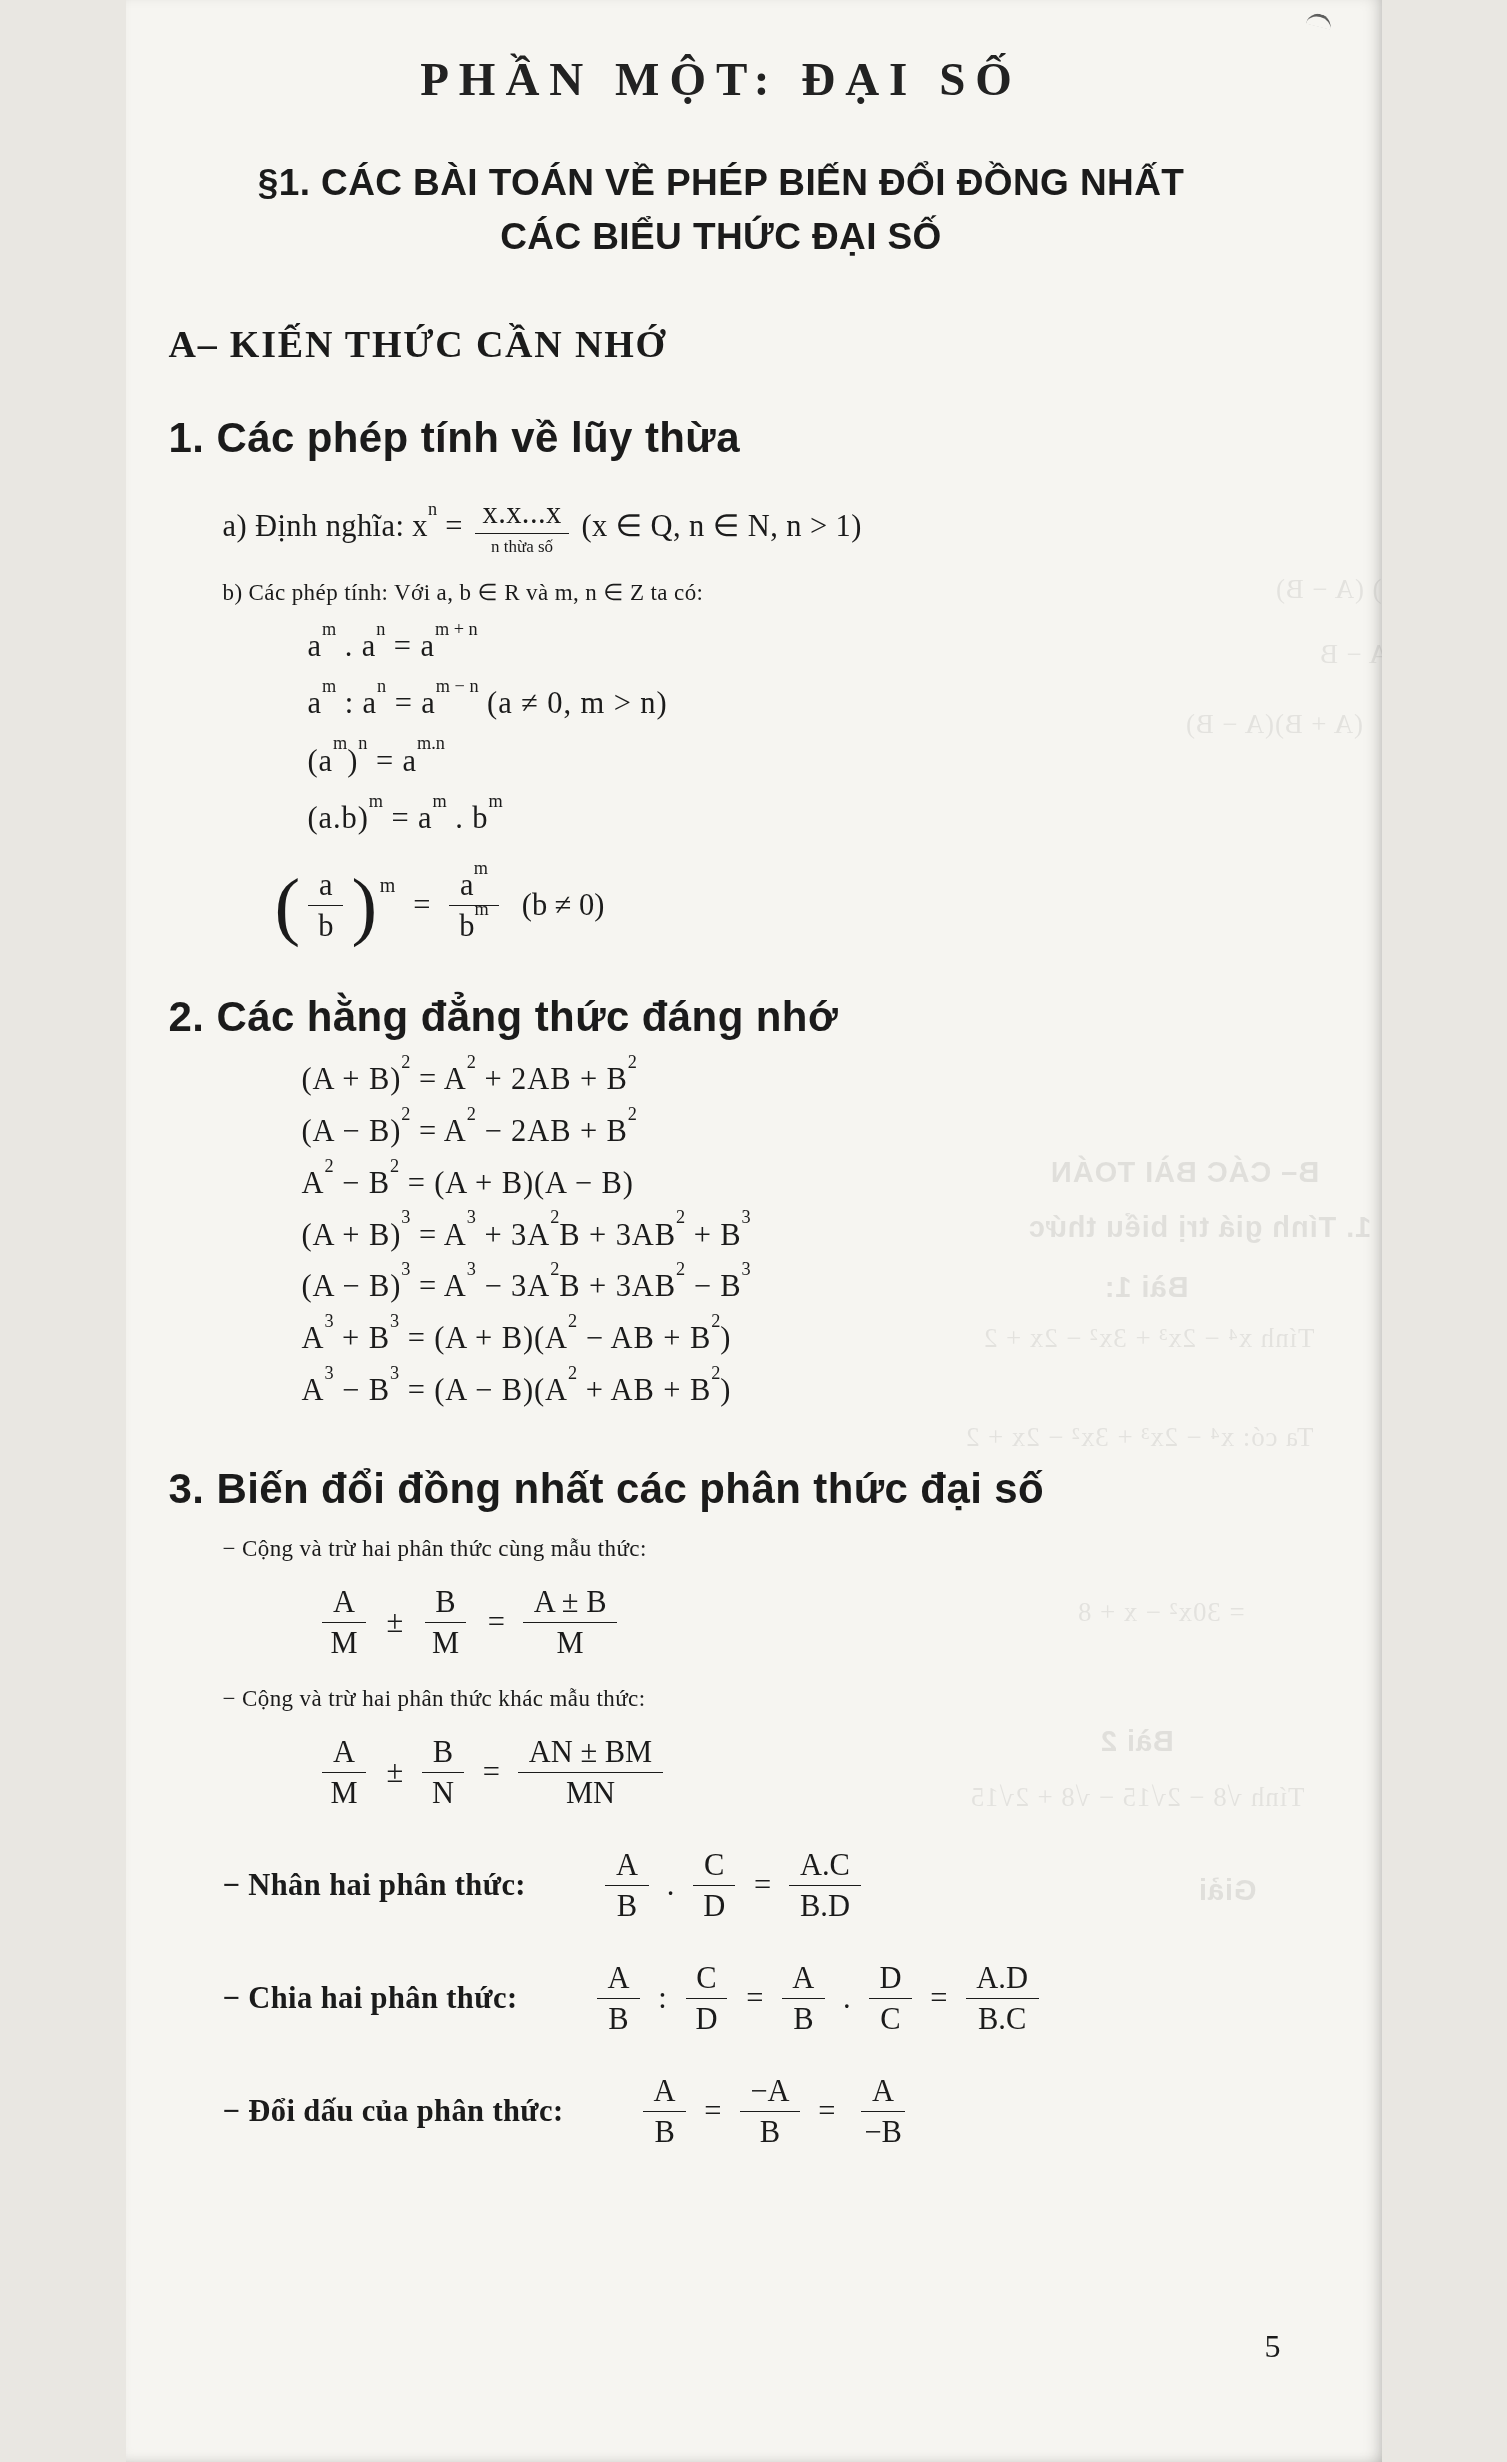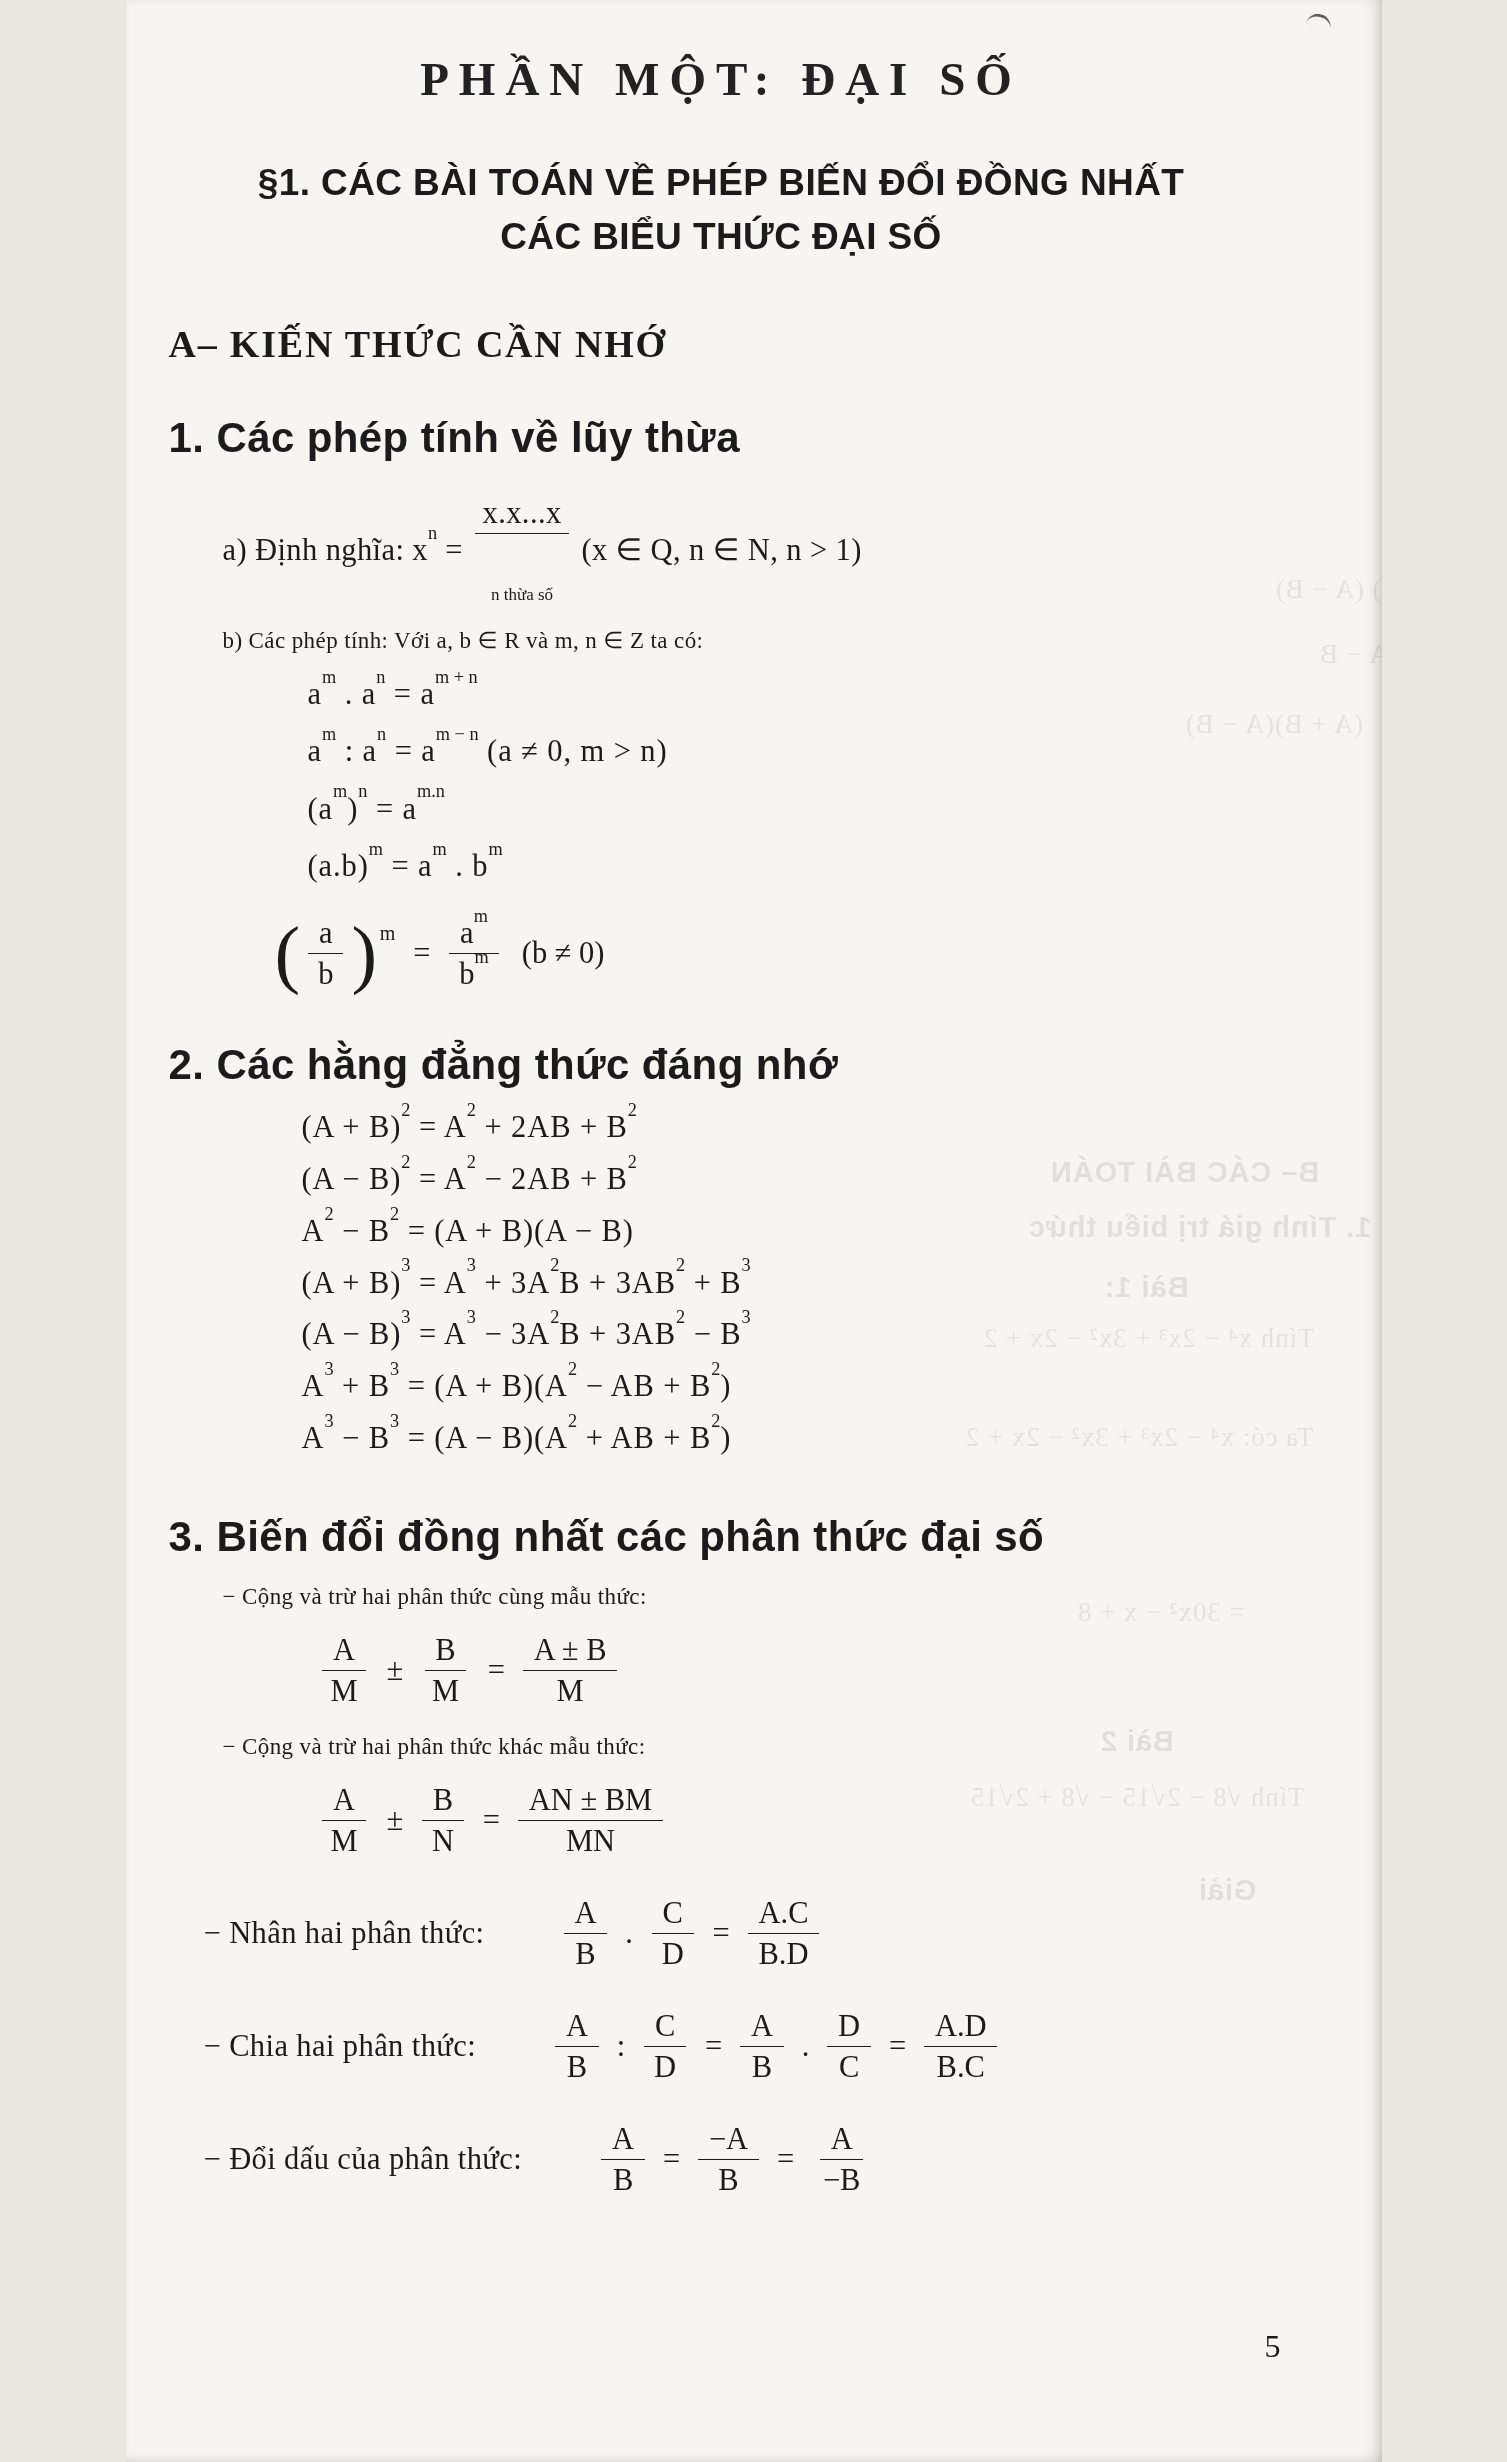--- a/index.html
+++ b/index.html
@@ -34,21 +34,21 @@
 
   .body-line{ font-size:23px; margin-top:23px; letter-spacing:0.4px; }
   .indent1{ margin-left:54px; }
 
   sup{ font-size:.6em; line-height:0; position:relative; top:-.55em; letter-spacing:0; }
 
   .def-row{
     display:flex; align-items:center; gap:12.6px;
     font-size:30.5px; margin:34px 0 5.4px 54px; letter-spacing:0.4px;
   }
-  .ub{ display:inline-flex; flex-direction:column; align-items:center; line-height:1.15;gap:48px; }
+  .ub{ display:inline-flex; flex-direction:column; align-items:center; line-height:1.15; }
   .ub-top{ padding:0 7.2px 1.8px; border-bottom:1.8px solid #1b1b1b; }
   .ub-bot{ font-size:17px; padding-top:2.7px; letter-spacing:0; }
 
   .formula{ font-size:30.5px; margin:22.4px 0 0 139px; letter-spacing:0.9px; }
 
   .eqrow{ display:flex; align-items:center; font-size:30.5px; }
   .eqrow .op{ margin:0 10.8px; }
   .eqrow .tail{ margin-left:15px; }
 
   .frac{
@@ -61,21 +61,21 @@
   .pow-row{ margin:30.5px 0 0 106px; }
   .paren{ font-size:77px; line-height:1; font-weight:400; }
   .exp{ align-self:flex-start; font-size:20px; margin:7.2px 7.2px 0 2.7px; }
 
   .identities{ margin-top:12.6px; }
   .identities .formula{ margin:0 0 0 133px; line-height:1.7; letter-spacing:0.9px; }
 
   .eq-indent{ margin:21.5px 0 9px 144px; }
 
   .rule-row{ display:flex; align-items:center; margin-top:34px; }
-  .rule-row .lbl{ font-size:30.5px; margin-left:35px; letter-spacing:0.4px; }
+  .rule-row .lbl{ font-size:30.5px; margin-left:54px; letter-spacing:0.4px;font-weight:bold; }
   .rule-row .eqrow{ margin-left:72px; }
 
   .page-number{ position:absolute; right:101px; bottom:97px; font-size:32px; z-index:2; }
 
   .corner-mark{
     position:absolute; top:14.4px; right:50px; width:25px; height:12.6px;
     border-top:3.6px solid #2c2c2c; border-radius:50% 50% 0 0 / 100% 100% 0 0;
     transform:rotate(14deg); opacity:.75; z-index:2;
   }
 

